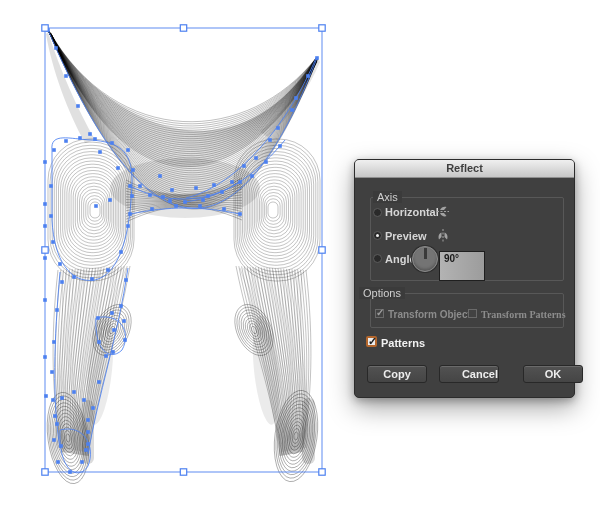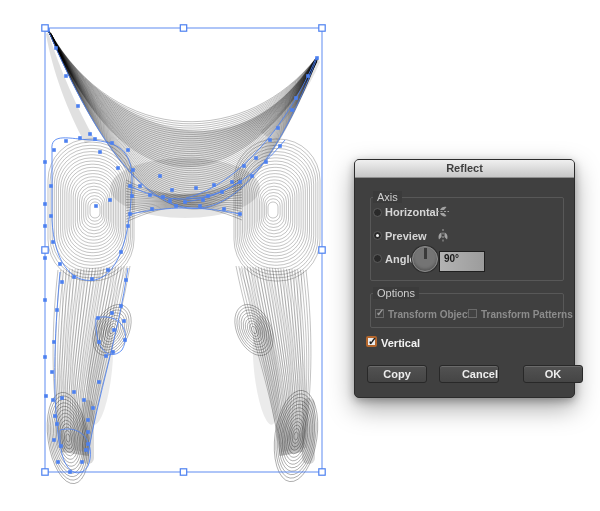--- a/index.html
+++ b/index.html
@@ -51,21 +51,21 @@
   .cb-preview.checked::after{
     content:"\2713";position:absolute;left:0px;top:-3px;font-size:11px;font-weight:bold;color:#222;
   }
   .dial{
     position:absolute;left:57px;top:86px;width:26px;height:26px;border-radius:50%;
     background:#747474;border:1px solid #8a8a8a;box-sizing:border-box;
     box-shadow:inset 0 -2px 3px rgba(0,0,0,.25), 0 0 0 1px #2e2e2e;
   }
   .needle{position:absolute;left:11px;top:1px;width:2.5px;height:11px;background:#3a3a3a;}
   .field{
-    position:absolute;left:84px;top:91px;width:46px;height:21px;box-sizing:border-box;
+    position:absolute;left:84px;top:91px;width:46px;height:30px;box-sizing:border-box;
     background:linear-gradient(90deg,#b3b3b3,#9c9c9c);
     border:1px solid #1f1f1f;color:#1a1a1a;
     font-size:10px;font-weight:bold;line-height:13px;padding-left:4px;
   }
   .btn{
     position:absolute;top:205px;width:60px;height:18px;box-sizing:border-box;
     background:linear-gradient(#525252,#454545);
     border:1px solid #282828;border-radius:3px;
     box-shadow:inset 0 1px 0 #6a6a6a;
     color:#ededed;font-size:11px;font-weight:bold;text-align:center;line-height:16px;
@@ -490,26 +490,26 @@
   </svg>
 
   <div class="radio" style="left:18px;top:94px;"></div>
   <div class="lbl" style="left:30px;top:93px;">Angle:</div>
   <div class="dial">
     <div class="needle"></div>
   </div>
   <div class="field">90°</div>
 
   <div class="fieldset" style="left:15px;top:133px;width:194px;height:35px;"></div>
-  <div class="legend" style="left:18px;top:127px;text-align:center;">Options</div>
+  <div class="legend" style="left:4px;top:127px;text-align:center;">Options</div>
 
   <div class="cb checked" id="cb-transform-objects" style="left:20px;top:149px;"></div>
   <div class="lbl dim" style="left:33px;top:149px;">Transform Objects</div>
   <div class="cb" id="cb-transform-patterns" style="left:113px;top:149px;"></div>
-  <div class="lbl dim" style="left:126px;top:149px;">Transform Patterns</div>
+  <div class="lbl dim" style="left:126px;top:149px;font-family:Liberation Serif, serif;">Transform Patterns</div>
 
   <div class="cb-preview checked" id="cb-preview" style="left:11px;top:176px;"></div>
-  <div class="lbl" style="left:26px;top:177px;color:#f2f2f2;">Vertical</div>
+  <div class="lbl" style="left:26px;top:177px;color:#f2f2f2;">Patterns</div>
 
   <div class="btn" style="left:12px;">Copy</div>
   <div class="btn" style="left:84px;text-align:right;">Cancel</div>
   <div class="btn" style="left:168px;">OK</div>
 </div>
 
 </body></html>

